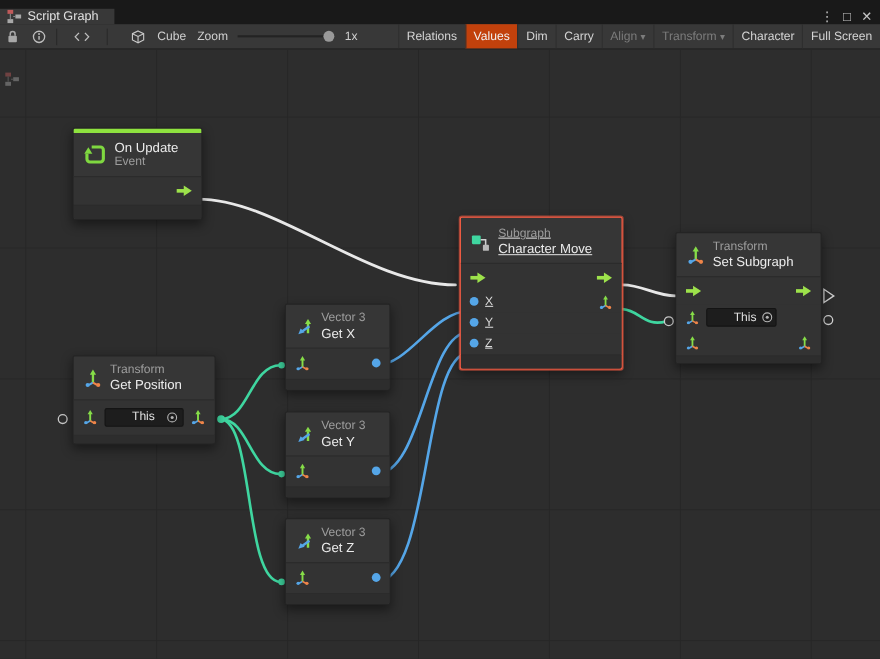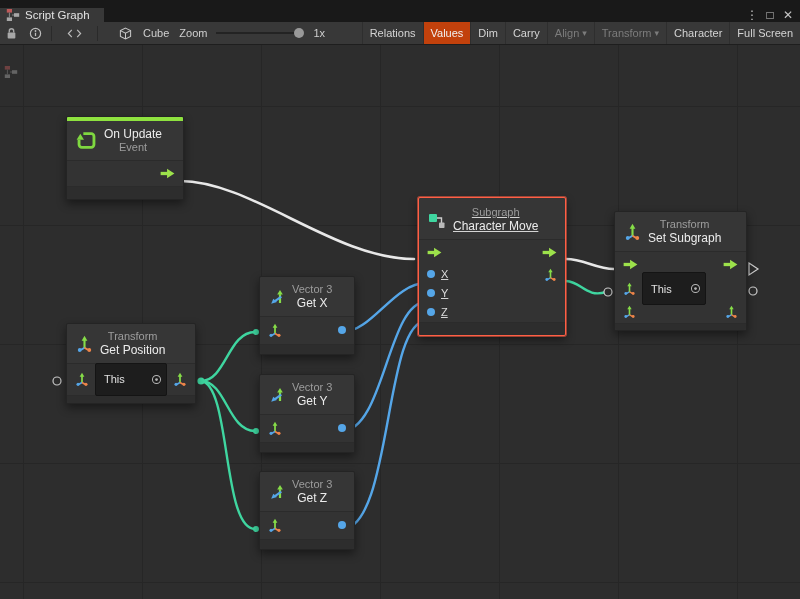--- a/index.html
+++ b/index.html
@@ -27,41 +27,41 @@
   .tb-right{margin-left:auto;display:flex;height:100%;}
   .caret{font-size:9px;margin-left:3px;}
   .zoom-slider{position:relative;width:88px;height:12px;margin:0 4px;}
   .zoom-slider .track{position:absolute;left:0;right:0;top:5px;height:2px;background:#232323;}
   .zoom-slider .handle{position:absolute;right:0;top:1px;width:10px;height:10px;border-radius:50%;background:#999;}
 
   
   .canvas{position:relative;flex:1;overflow:hidden;background-color:#2d2d2d;
           background-image:linear-gradient(to right,#262626 1px,transparent 1px),
                            linear-gradient(to bottom,#262626 1px,transparent 1px);
-          background-size:119px 119px;background-position:23px 61px;text-align:center;}
+          background-size:119px 119px;background-position:23px 61px;}
   .wires{position:absolute;left:0;top:0;z-index:1;}
   .corner-icon{position:absolute;left:4px;top:20px;opacity:.45;z-index:1;}
 
   
   .node{position:absolute;z-index:2;background:#363636;border:1px solid #242424;border-radius:2px;
         box-shadow:0 4px 10px rgba(0,0,0,.45);}
   .node.selected{border:1px solid #ff5f45;box-shadow:0 0 0 1px rgba(255,95,69,.55),0 4px 10px rgba(0,0,0,.45);}
   .evt-strip{height:4px;background:#8ee23f;border-radius:1px 1px 0 0;}
   .hdr{display:flex;align-items:center;gap:7px;padding:6px 9px 5px;}
   .hdr .txt{display:flex;flex-direction:column;line-height:1.2;}
   .cat{font-size:11px;color:#9d9d9d;}
   .ttl{font-size:12px;color:#ececec;white-space:nowrap;}
   .row{border-top:1px solid #2b2b2b;background:#333333;display:flex;align-items:center;gap:6px;padding:0 8px;}
   .ftr{border-top:1px solid #2b2b2b;background:#2d2d2d;border-radius:0 0 2px 2px;}
   .flow{color:#9de24b;display:flex;}
   .dot{width:8px;height:8px;border-radius:50%;flex:0 0 auto;}
   .dot.blue{background:#55a6e8;}
   .plabel{font-size:11px;color:#dcdcdc;}
   .field{display:flex;align-items:center;gap:4px;background:#1d1d1d;border:1px solid #141414;
-         border-radius:2px;height:33px;padding:0 4px 0 8px;font-size:11px;color:#e0e0e0;}
+         border-radius:2px;height:17px;padding:0 4px 0 24px;font-size:11px;color:#e0e0e0;}
   .ic{flex:0 0 auto;display:block;}
 </style>
 </head>
 <body>
 
 <svg width="0" height="0" style="position:absolute">
   <defs>
     <symbol id="i-axis" viewBox="0 0 16 16">
       <path d="M8 12.5 V4.5" stroke="#86dd48" stroke-width="2"></path>
       <path d="M8 0.8 L5.3 5.3 H10.7 Z" fill="#86dd48"></path>

